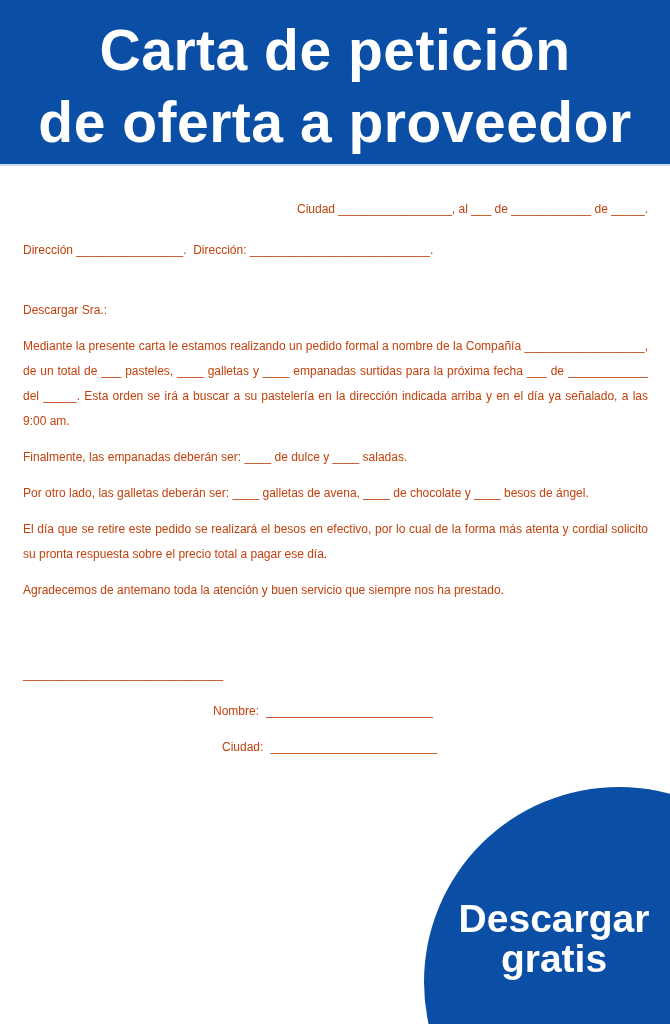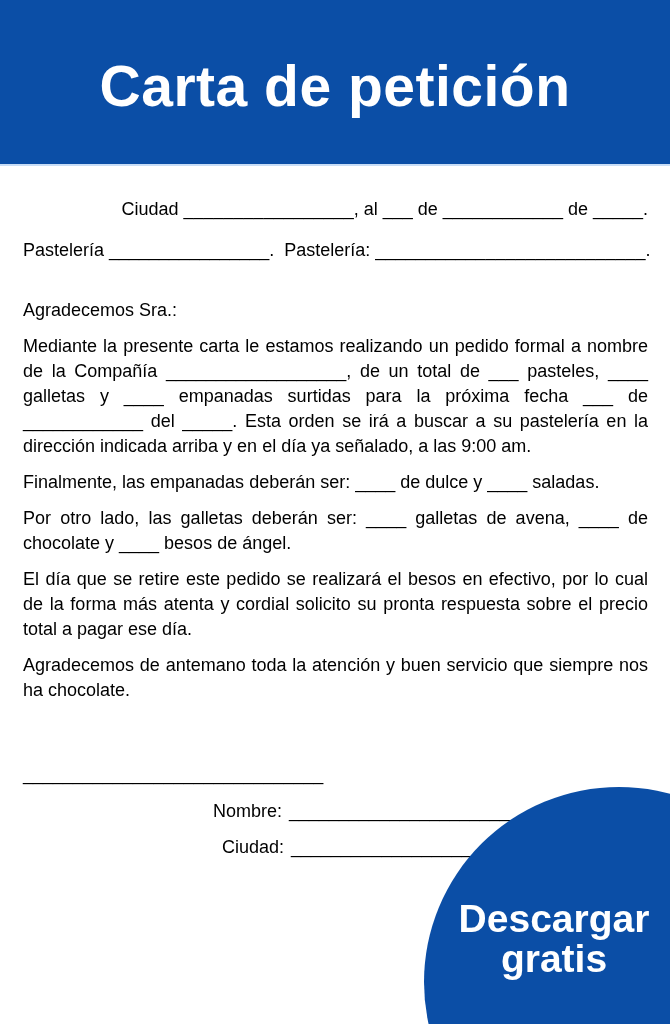--- a/index.html
+++ b/index.html
@@ -34,22 +34,22 @@
     line-height: 72px;
     letter-spacing: 0.5px;
     white-space: nowrap;
   }
 
   
   .letter {
     position: relative;
     z-index: 1;
     padding: 0 22px 0 23px;
-    color: #000000;
-    font-size: 18px;
+    color: #c2410c;
+    font-size: 12px;
     line-height: 25px;
   }
   .date-line {
     margin-top: 31px;
     text-align: right;
   }
   .attention-line { margin-top: 35px; }
   .bakery-line    { margin-top: 16px; white-space: pre; }
   .salutation     { margin-top: 35px; margin-bottom: 11px; }
   .letter p.body-par {
@@ -88,32 +88,33 @@
     line-height: 40px;
   }
 </style>
 </head>
 <body>
 
 <div class="page">
 
   <div class="header">
     <div class="title-line">Carta de petición</div>
+    <div class="title-line">de oferta a proveedor</div>
   </div>
 
   <div class="letter">
     <div class="date-line">Ciudad _________________, al ___ de ____________ de _____.</div>
-    <div class="bakery-line">Pastelería ________________.  Pastelería: ___________________________.</div>
-    <div class="salutation">Agradecemos Sra.:</div>
+    <div class="bakery-line">Dirección ________________.  Dirección: ___________________________.</div>
+    <div class="salutation">Descargar Sra.:</div>
 
     <p class="body-par">Mediante la presente carta le estamos realizando un pedido formal a nombre de la Compañía __________________, de un total de ___ pasteles, ____ galletas y ____ empanadas surtidas para la próxima fecha ___ de ____________ del _____. Esta orden se irá a buscar a su pastelería en la dirección indicada arriba y en el día ya señalado, a las 9:00 am.</p>
     <p class="body-par">Finalmente, las empanadas deberán ser: ____ de dulce y ____ saladas.</p>
     <p class="body-par">Por otro lado, las galletas deberán ser: ____ galletas de avena, ____ de chocolate y ____ besos de ángel.</p>
     <p class="body-par">El día que se retire este pedido se realizará el besos en efectivo, por lo cual de la forma más atenta y cordial solicito su pronta respuesta sobre el precio total a pagar ese día.</p>
-    <p class="body-par">Agradecemos de antemano toda la atención y buen servicio que siempre nos ha chocolate.</p>
+    <p class="body-par">Agradecemos de antemano toda la atención y buen servicio que siempre nos ha prestado.</p>
 
     <div class="signature">
       <div class="sig-row1">______________________________</div>
       <div class="sig-row2">
         <span class="sig-label">Nombre:</span><span>_________________________</span>
       </div>
       <div class="sig-row3">
         <span class="sig-label">Ciudad:</span><span>_________________________</span>
       </div>
     </div>

